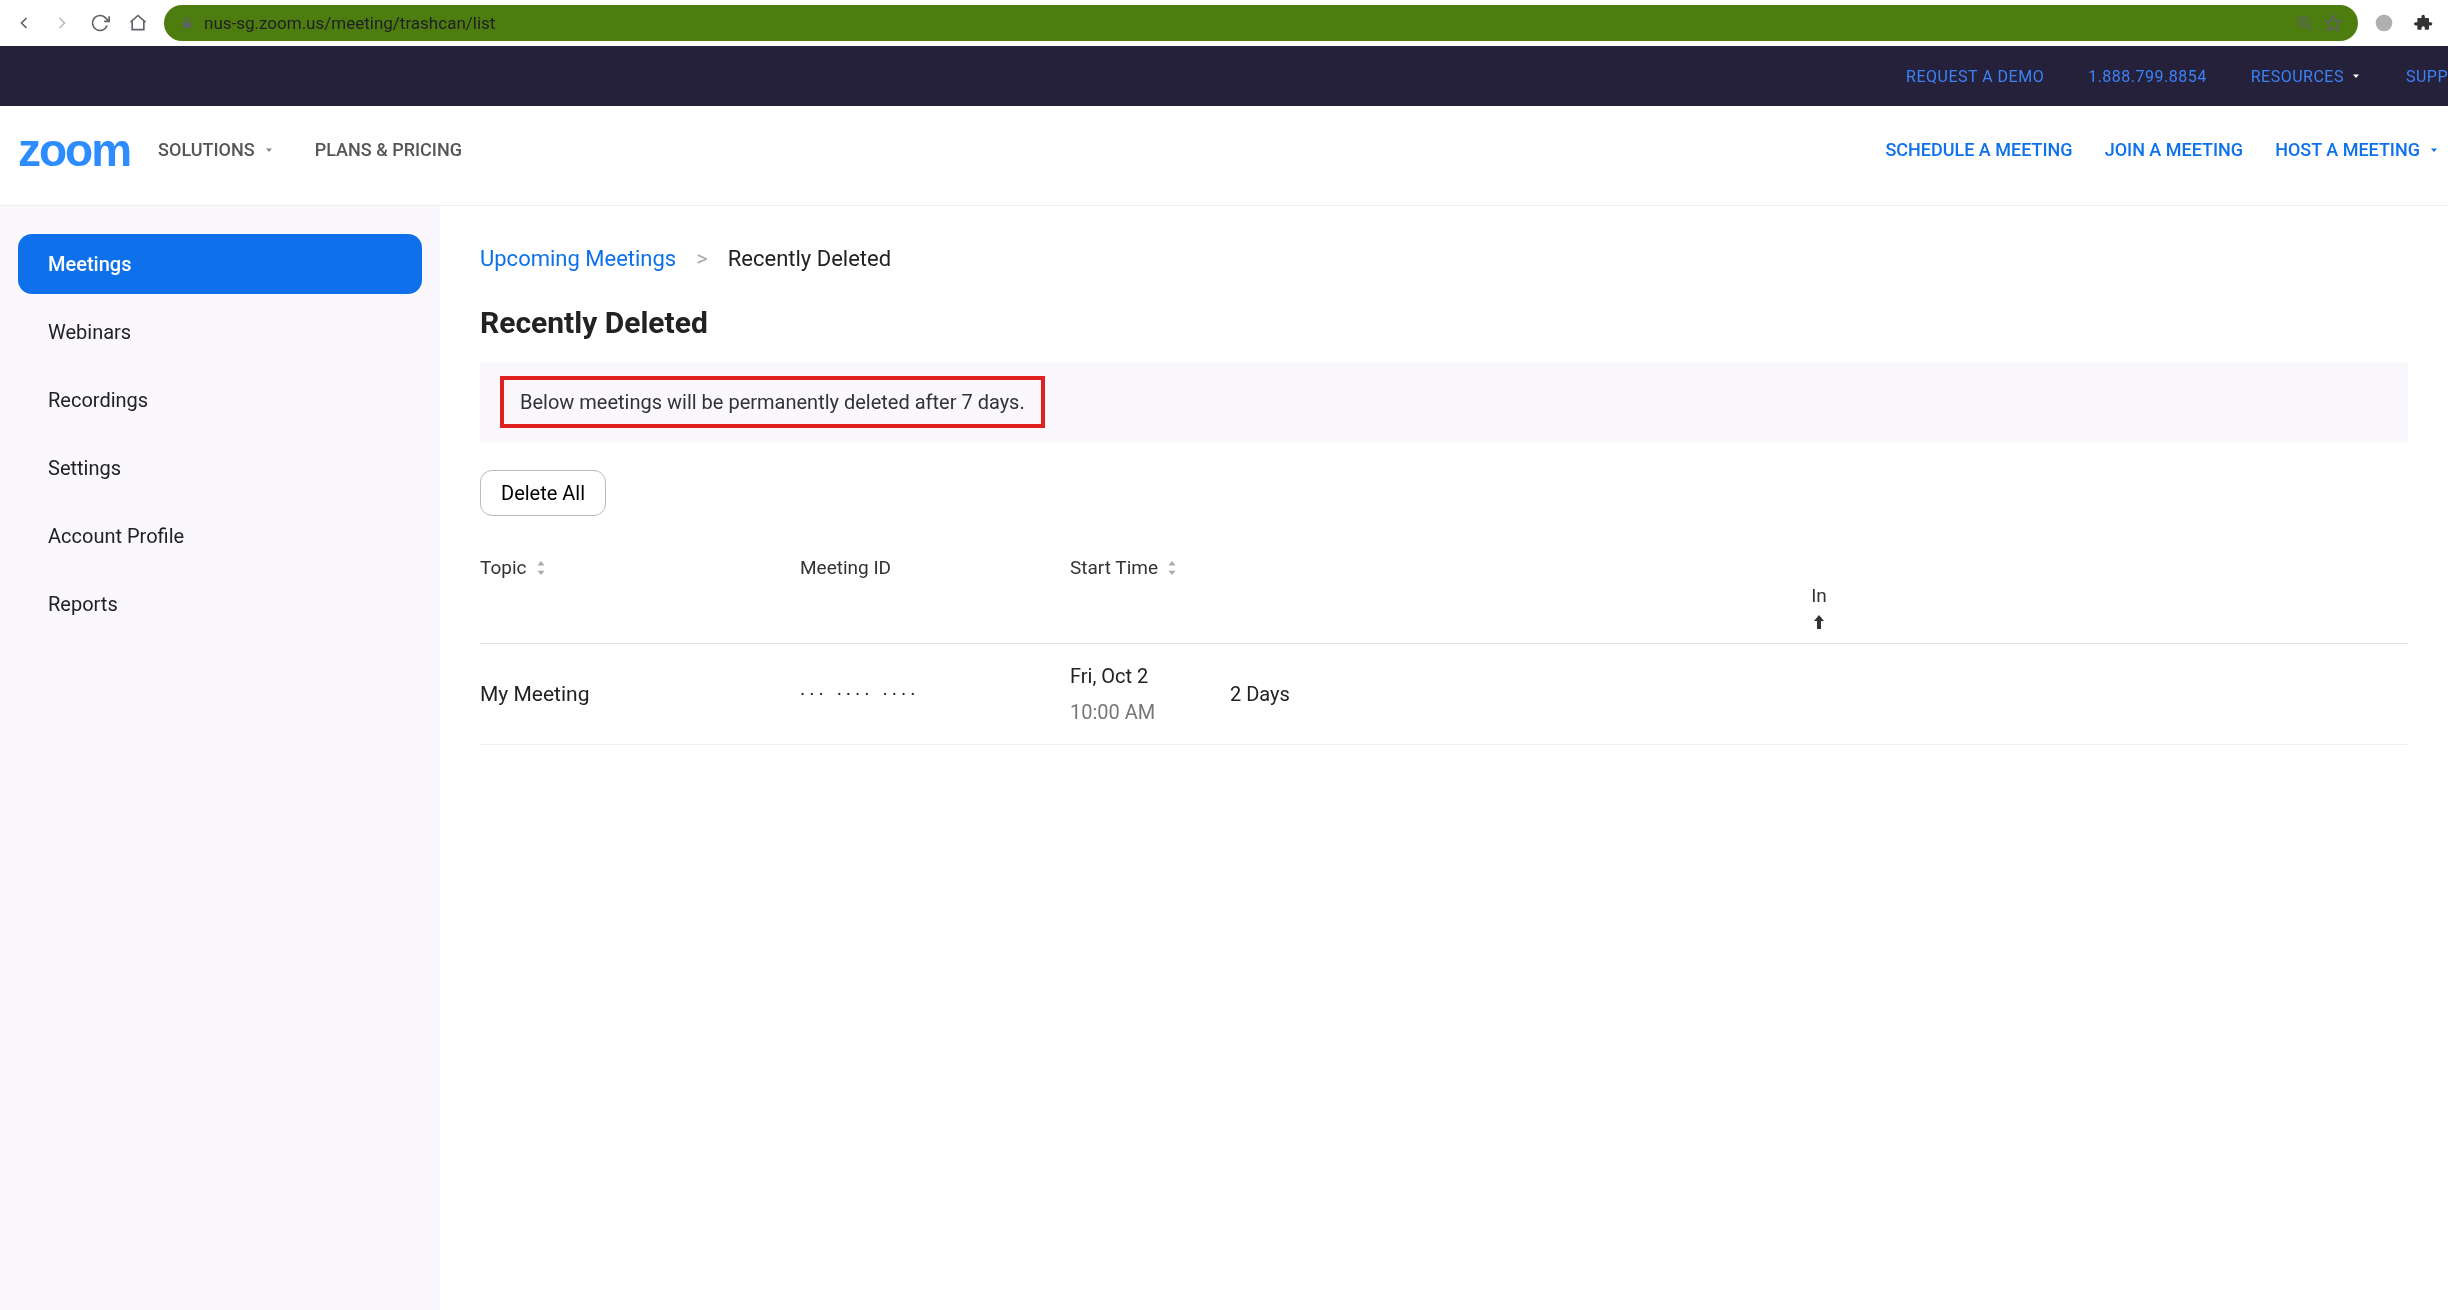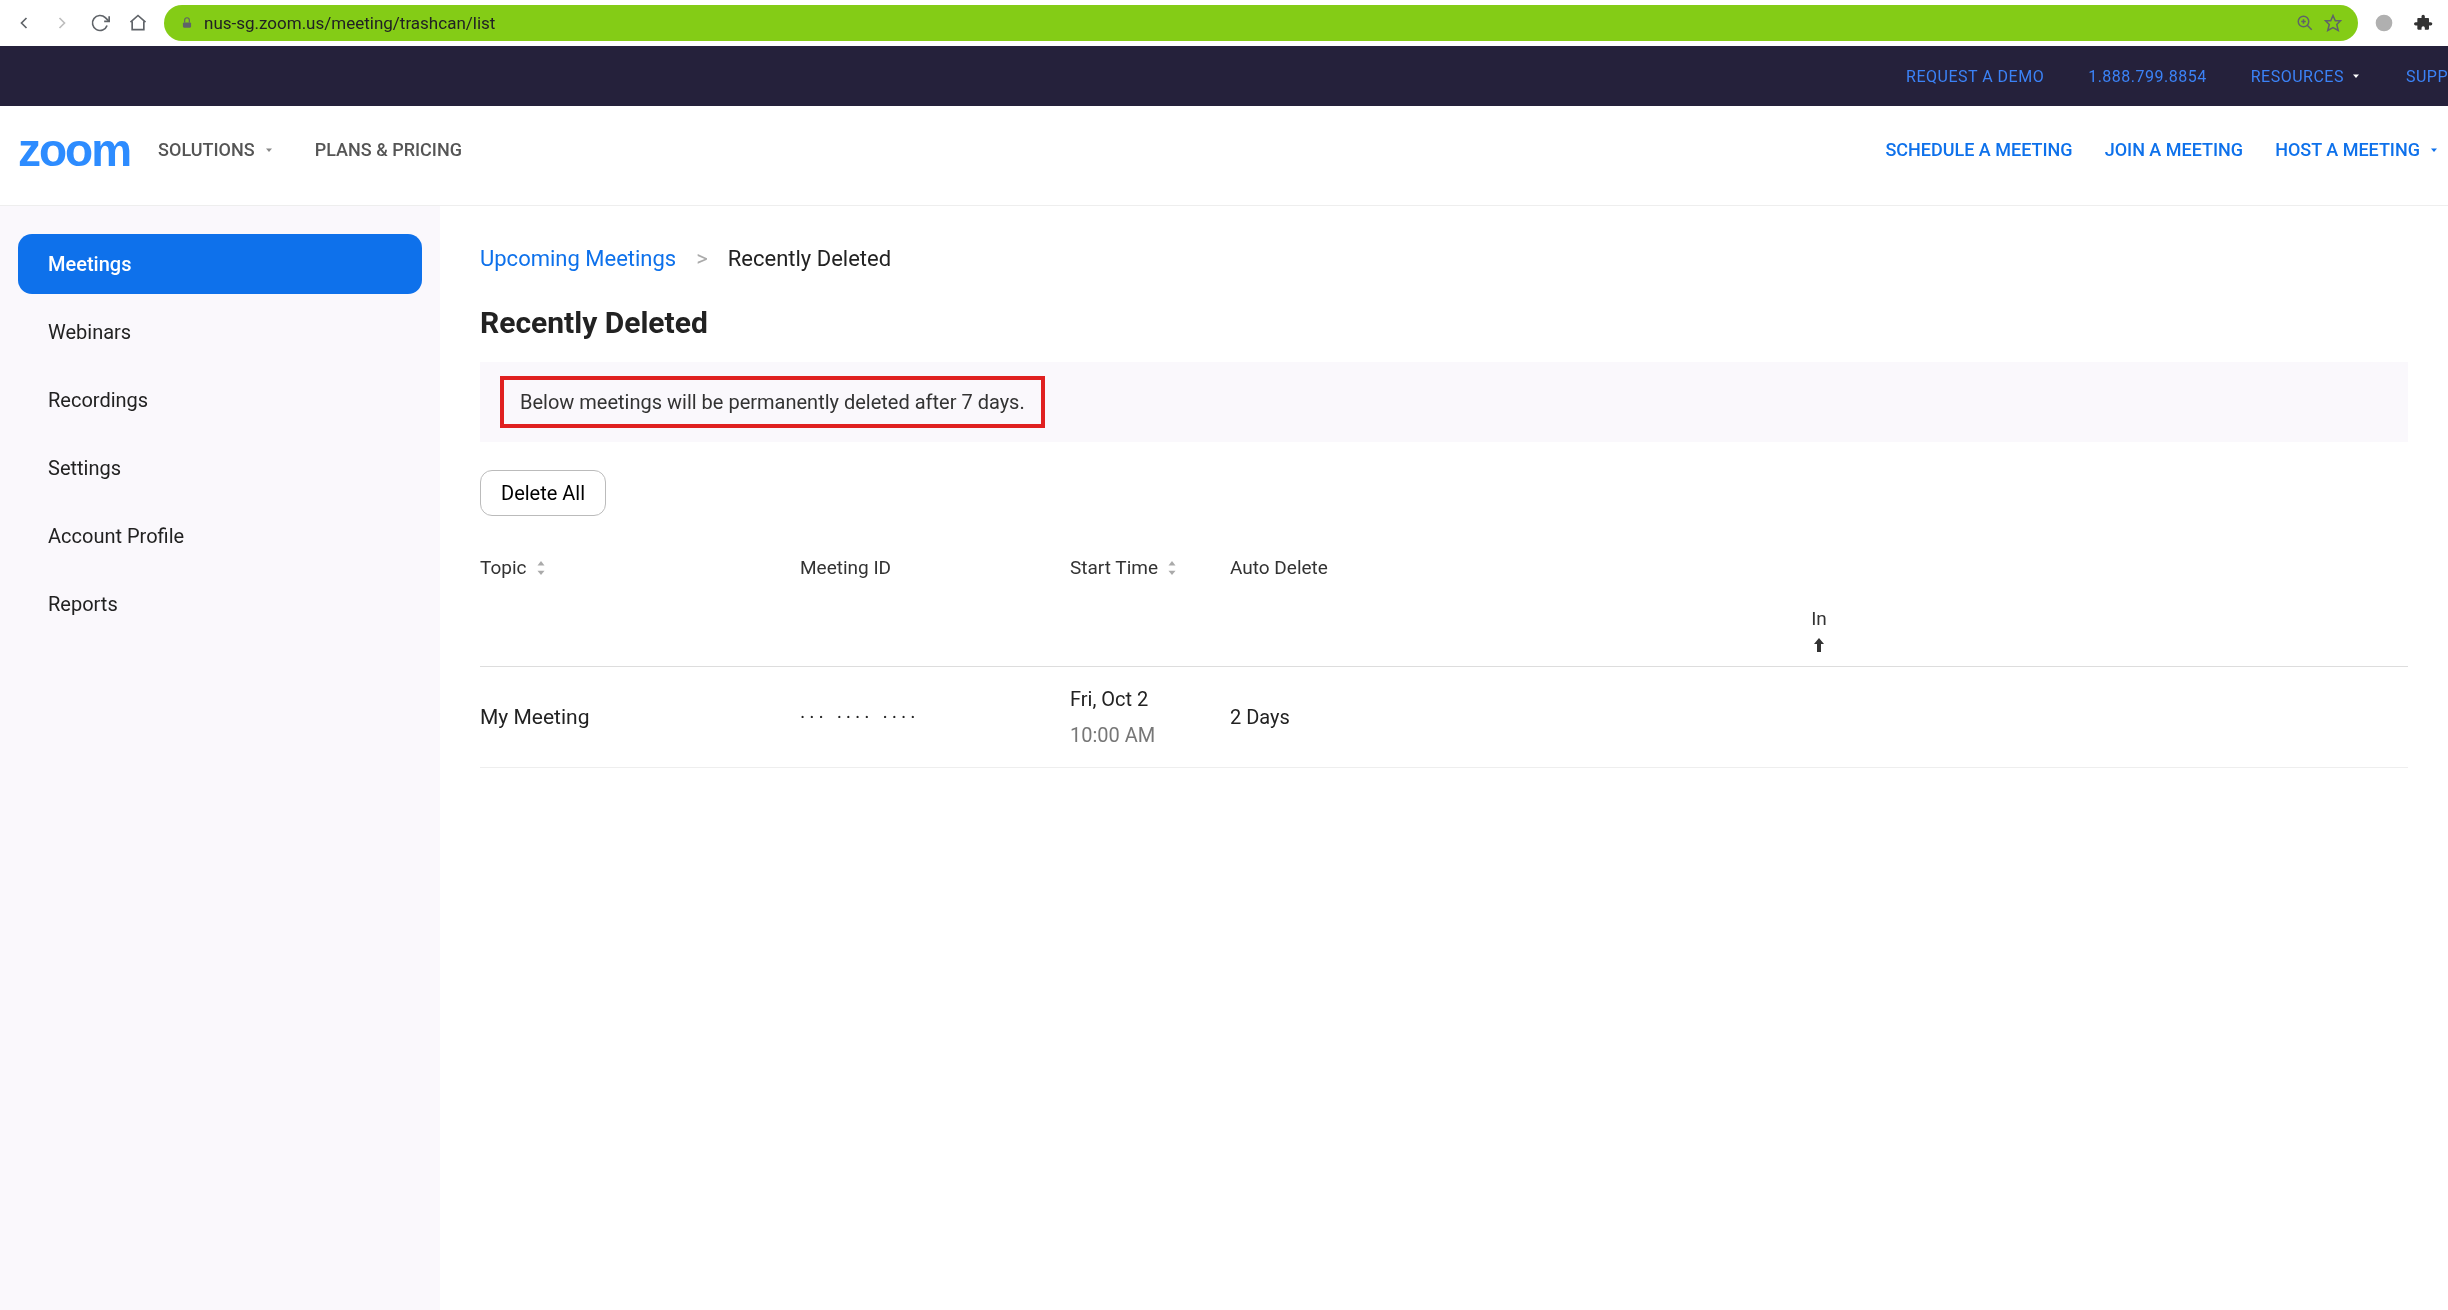--- a/index.html
+++ b/index.html
@@ -2,21 +2,21 @@
 <html><head>
 <meta charset="utf-8">
 <style>
 * { box-sizing: border-box; margin: 0; padding: 0; font-family: -apple-system, BlinkMacSystemFont, "Segoe UI", Roboto, Helvetica, Arial, sans-serif; }
 body { background: #fff; color: #222; font-size: 16px; overflow: hidden; }
 
 
 .browser-chrome { display:flex; align-items:center; gap:14px; padding:6px 12px; height:46px; background:#fff; }
 .browser-chrome .nav-icon { width:24px; height:24px; display:flex; align-items:center; justify-content:center; color:#5f6368; }
 .browser-chrome .nav-icon.disabled { color:#bdbdbd; }
-.omnibox { flex:1; display:flex; align-items:center; gap:10px; background:#84cc16; border-radius:22px; padding:6px 16px; height:36px; color:#5f6368; font-size:17px; }
+.omnibox { flex:1; display:flex; align-items:center; gap:10px; background:#4d7c0f; border-radius:22px; padding:6px 16px; height:36px; color:#5f6368; font-size:17px; }
 .omnibox .url { color:#202124; }
 .chrome-right { display:flex; align-items:center; gap:16px; }
 
 
 .topbar { background:#25213b; color:#3b82f6; height:60px; display:flex; justify-content:flex-end; align-items:center; padding:0 0 0 24px; font-size:16px; letter-spacing:.5px; overflow:hidden; }
 .topbar-item { padding:0 22px; white-space:nowrap; display:flex; align-items:center; gap:6px; cursor:pointer; }
 .topbar-item:last-child{ padding-right:0; }
 
 
 .mainnav { display:flex; align-items:center; padding:18px 0 30px 14px; border-bottom:1px solid #eee; height:100px; }
@@ -219,21 +219,20 @@
       <div class="col-start">
         <span>Start Time</span>
         <span class="sort-icon">
           <svg width="12" height="14" viewBox="0 0 12 16" fill="#aaa">
               <polygon points="6 0 10 5 2 5"></polygon>
               <polygon points="6 16 10 11 2 11"></polygon>
             </svg>
         </span>
       </div>
       <div class="col-auto">
-        <div><span>Auto Delete</span></div>
         <div class="auto-second">
           <span>In</span>
           <span class="arrow-up-icon">
             <svg width="12" height="14" viewBox="0 0 12 14" fill="#333">
                 <polygon points="6 0 11 6 8 6 8 14 4 14 4 6 1 6"></polygon>
               </svg>
           </span>
         </div>
       </div>
     </div>

